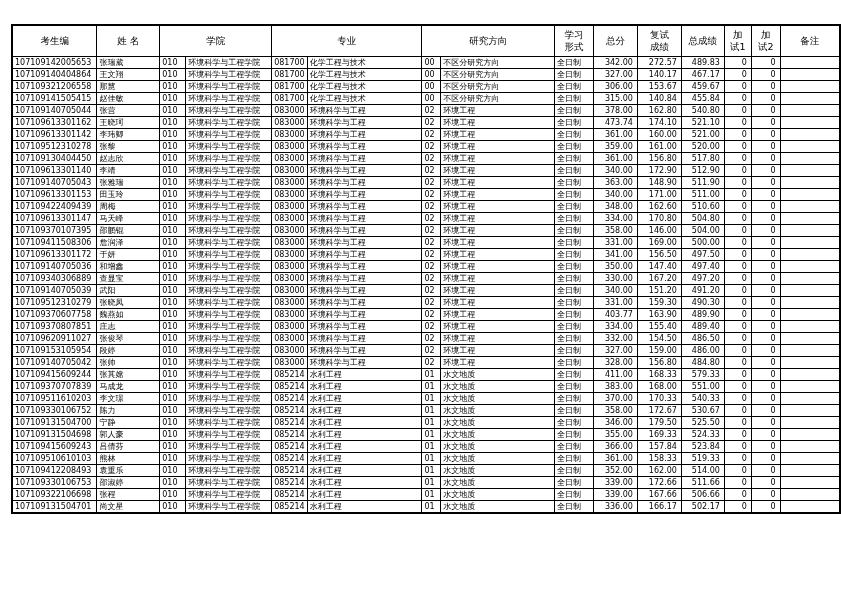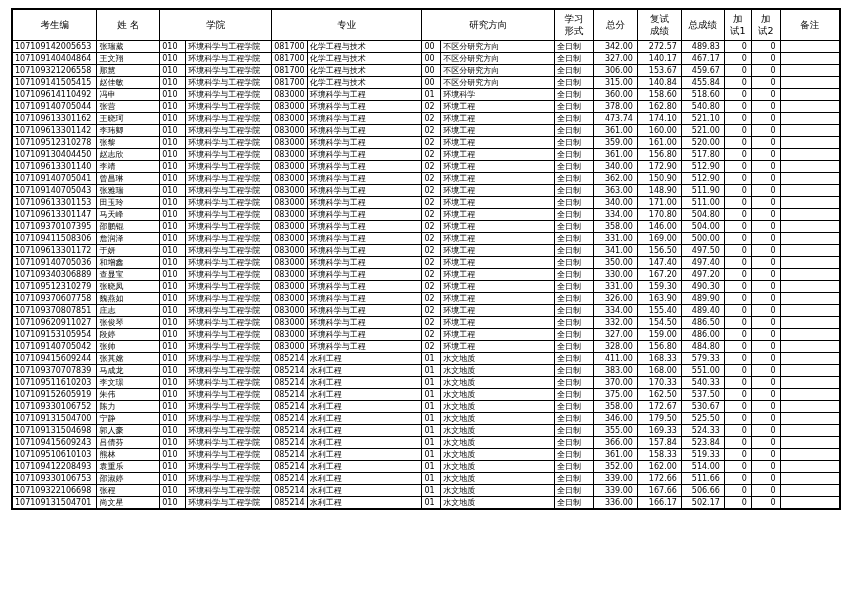--- a/index.html
+++ b/index.html
@@ -1,18 +1,18 @@
 <!DOCTYPE html>
 <html><head>
 <meta charset="utf-8">
 <style>
   html,body{margin:0;padding:0;background:#ffffff;}
   body{width:841px;height:595px;overflow:hidden;
        font-family:"DejaVu Sans",sans-serif;color:#000;}
-  .sheet{position:absolute;left:11px;top:8px;}
+  .sheet{position:absolute;left:11px;top:24px;}
   table{border-collapse:collapse;table-layout:fixed;
         border:2px solid #000;background:#fff;}
   th,td{border:1px solid #000;overflow:hidden;white-space:nowrap;
         font-size:8px;line-height:11px;height:11px;padding:0 2px;
         font-family:"DejaVu Sans",sans-serif;}
   th{font-size:9.5px;font-weight:normal;text-align:center;
      white-space:pre-line;line-height:12px;height:30px;vertical-align:middle;}
   td.txt{text-align:left;}
   td.num{text-align:right;padding-right:4px;}
 </style>
@@ -121,37 +121,20 @@
           <td class="txt">不区分研究方向</td>
           <td class="txt">全日制</td>
           <td class="num">315.00</td>
           <td class="num">140.84</td>
           <td class="num">455.84</td>
           <td class="num">0</td>
           <td class="num">0</td>
           <td class="txt"></td>
         </tr>
         <tr>
-          <td class="txt">107109614110492</td>
-          <td class="txt">冯申</td>
-          <td class="txt">010</td>
-          <td class="txt">环境科学与工程学院</td>
-          <td class="txt">083000</td>
-          <td class="txt">环境科学与工程</td>
-          <td class="txt">01</td>
-          <td class="txt">环境科学</td>
-          <td class="txt">全日制</td>
-          <td class="num">360.00</td>
-          <td class="num">158.60</td>
-          <td class="num">518.60</td>
-          <td class="num">0</td>
-          <td class="num">0</td>
-          <td class="txt"></td>
-        </tr>
-        <tr>
           <td class="txt">107109140705044</td>
           <td class="txt">张营</td>
           <td class="txt">010</td>
           <td class="txt">环境科学与工程学院</td>
           <td class="txt">083000</td>
           <td class="txt">环境科学与工程</td>
           <td class="txt">02</td>
           <td class="txt">环境工程</td>
           <td class="txt">全日制</td>
           <td class="num">378.00</td>
@@ -240,37 +223,20 @@
           <td class="txt">环境工程</td>
           <td class="txt">全日制</td>
           <td class="num">340.00</td>
           <td class="num">172.90</td>
           <td class="num">512.90</td>
           <td class="num">0</td>
           <td class="num">0</td>
           <td class="txt"></td>
         </tr>
         <tr>
-          <td class="txt">107109140705041</td>
-          <td class="txt">曾昌琳</td>
-          <td class="txt">010</td>
-          <td class="txt">环境科学与工程学院</td>
-          <td class="txt">083000</td>
-          <td class="txt">环境科学与工程</td>
-          <td class="txt">02</td>
-          <td class="txt">环境工程</td>
-          <td class="txt">全日制</td>
-          <td class="num">362.00</td>
-          <td class="num">150.90</td>
-          <td class="num">512.90</td>
-          <td class="num">0</td>
-          <td class="num">0</td>
-          <td class="txt"></td>
-        </tr>
-        <tr>
           <td class="txt">107109140705043</td>
           <td class="txt">张雅瑞</td>
           <td class="txt">010</td>
           <td class="txt">环境科学与工程学院</td>
           <td class="txt">083000</td>
           <td class="txt">环境科学与工程</td>
           <td class="txt">02</td>
           <td class="txt">环境工程</td>
           <td class="txt">全日制</td>
           <td class="num">363.00</td>
@@ -291,20 +257,37 @@
           <td class="txt">环境工程</td>
           <td class="txt">全日制</td>
           <td class="num">340.00</td>
           <td class="num">171.00</td>
           <td class="num">511.00</td>
           <td class="num">0</td>
           <td class="num">0</td>
           <td class="txt"></td>
         </tr>
         <tr>
+          <td class="txt">107109422409439</td>
+          <td class="txt">周梅</td>
+          <td class="txt">010</td>
+          <td class="txt">环境科学与工程学院</td>
+          <td class="txt">083000</td>
+          <td class="txt">环境科学与工程</td>
+          <td class="txt">02</td>
+          <td class="txt">环境工程</td>
+          <td class="txt">全日制</td>
+          <td class="num">348.00</td>
+          <td class="num">162.60</td>
+          <td class="num">510.60</td>
+          <td class="num">0</td>
+          <td class="num">0</td>
+          <td class="txt"></td>
+        </tr>
+        <tr>
           <td class="txt">107109613301147</td>
           <td class="txt">马天峰</td>
           <td class="txt">010</td>
           <td class="txt">环境科学与工程学院</td>
           <td class="txt">083000</td>
           <td class="txt">环境科学与工程</td>
           <td class="txt">02</td>
           <td class="txt">环境工程</td>
           <td class="txt">全日制</td>
           <td class="num">334.00</td>
@@ -393,20 +376,37 @@
           <td class="txt">环境工程</td>
           <td class="txt">全日制</td>
           <td class="num">330.00</td>
           <td class="num">167.20</td>
           <td class="num">497.20</td>
           <td class="num">0</td>
           <td class="num">0</td>
           <td class="txt"></td>
         </tr>
         <tr>
+          <td class="txt">107109140705039</td>
+          <td class="txt">武阳</td>
+          <td class="txt">010</td>
+          <td class="txt">环境科学与工程学院</td>
+          <td class="txt">083000</td>
+          <td class="txt">环境科学与工程</td>
+          <td class="txt">02</td>
+          <td class="txt">环境工程</td>
+          <td class="txt">全日制</td>
+          <td class="num">340.00</td>
+          <td class="num">151.20</td>
+          <td class="num">491.20</td>
+          <td class="num">0</td>
+          <td class="num">0</td>
+          <td class="txt"></td>
+        </tr>
+        <tr>
           <td class="txt">107109512310279</td>
           <td class="txt">张晓凤</td>
           <td class="txt">010</td>
           <td class="txt">环境科学与工程学院</td>
           <td class="txt">083000</td>
           <td class="txt">环境科学与工程</td>
           <td class="txt">02</td>
           <td class="txt">环境工程</td>
           <td class="txt">全日制</td>
           <td class="num">331.00</td>
@@ -419,21 +419,21 @@
         <tr>
           <td class="txt">107109370607758</td>
           <td class="txt">魏燕如</td>
           <td class="txt">010</td>
           <td class="txt">环境科学与工程学院</td>
           <td class="txt">083000</td>
           <td class="txt">环境科学与工程</td>
           <td class="txt">02</td>
           <td class="txt">环境工程</td>
           <td class="txt">全日制</td>
-          <td class="num">326.00</td>
+          <td class="num">403.77</td>
           <td class="num">163.90</td>
           <td class="num">489.90</td>
           <td class="num">0</td>
           <td class="num">0</td>
           <td class="txt"></td>
         </tr>
         <tr>
           <td class="txt">107109370807851</td>
           <td class="txt">庄志</td>
           <td class="txt">010</td>
@@ -541,37 +541,20 @@
           <td class="txt">010</td>
           <td class="txt">环境科学与工程学院</td>
           <td class="txt">085214</td>
           <td class="txt">水利工程</td>
           <td class="txt">01</td>
           <td class="txt">水文地质</td>
           <td class="txt">全日制</td>
           <td class="num">370.00</td>
           <td class="num">170.33</td>
           <td class="num">540.33</td>
-          <td class="num">0</td>
-          <td class="num">0</td>
-          <td class="txt"></td>
-        </tr>
-        <tr>
-          <td class="txt">107109152605919</td>
-          <td class="txt">朱伟</td>
-          <td class="txt">010</td>
-          <td class="txt">环境科学与工程学院</td>
-          <td class="txt">085214</td>
-          <td class="txt">水利工程</td>
-          <td class="txt">01</td>
-          <td class="txt">水文地质</td>
-          <td class="txt">全日制</td>
-          <td class="num">375.00</td>
-          <td class="num">162.50</td>
-          <td class="num">537.50</td>
           <td class="num">0</td>
           <td class="num">0</td>
           <td class="txt"></td>
         </tr>
         <tr>
           <td class="txt">107109330106752</td>
           <td class="txt">陈力</td>
           <td class="txt">010</td>
           <td class="txt">环境科学与工程学院</td>
           <td class="txt">085214</td>

